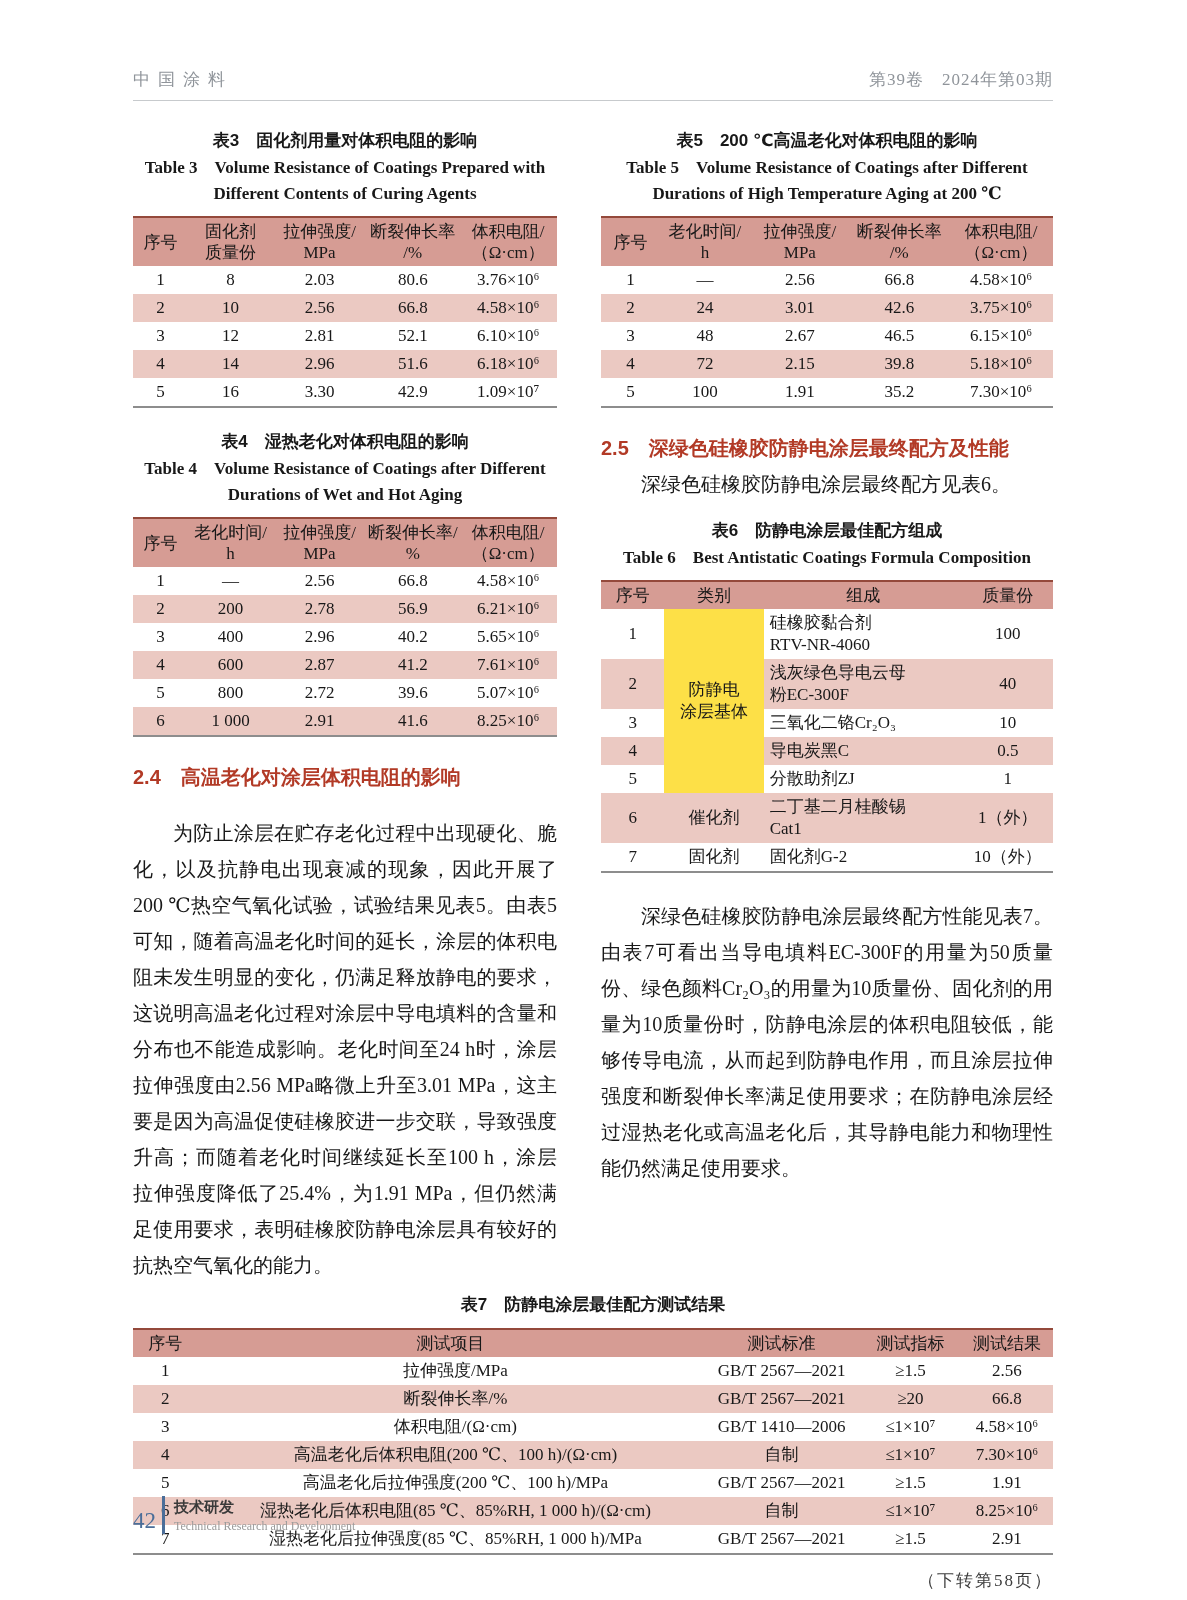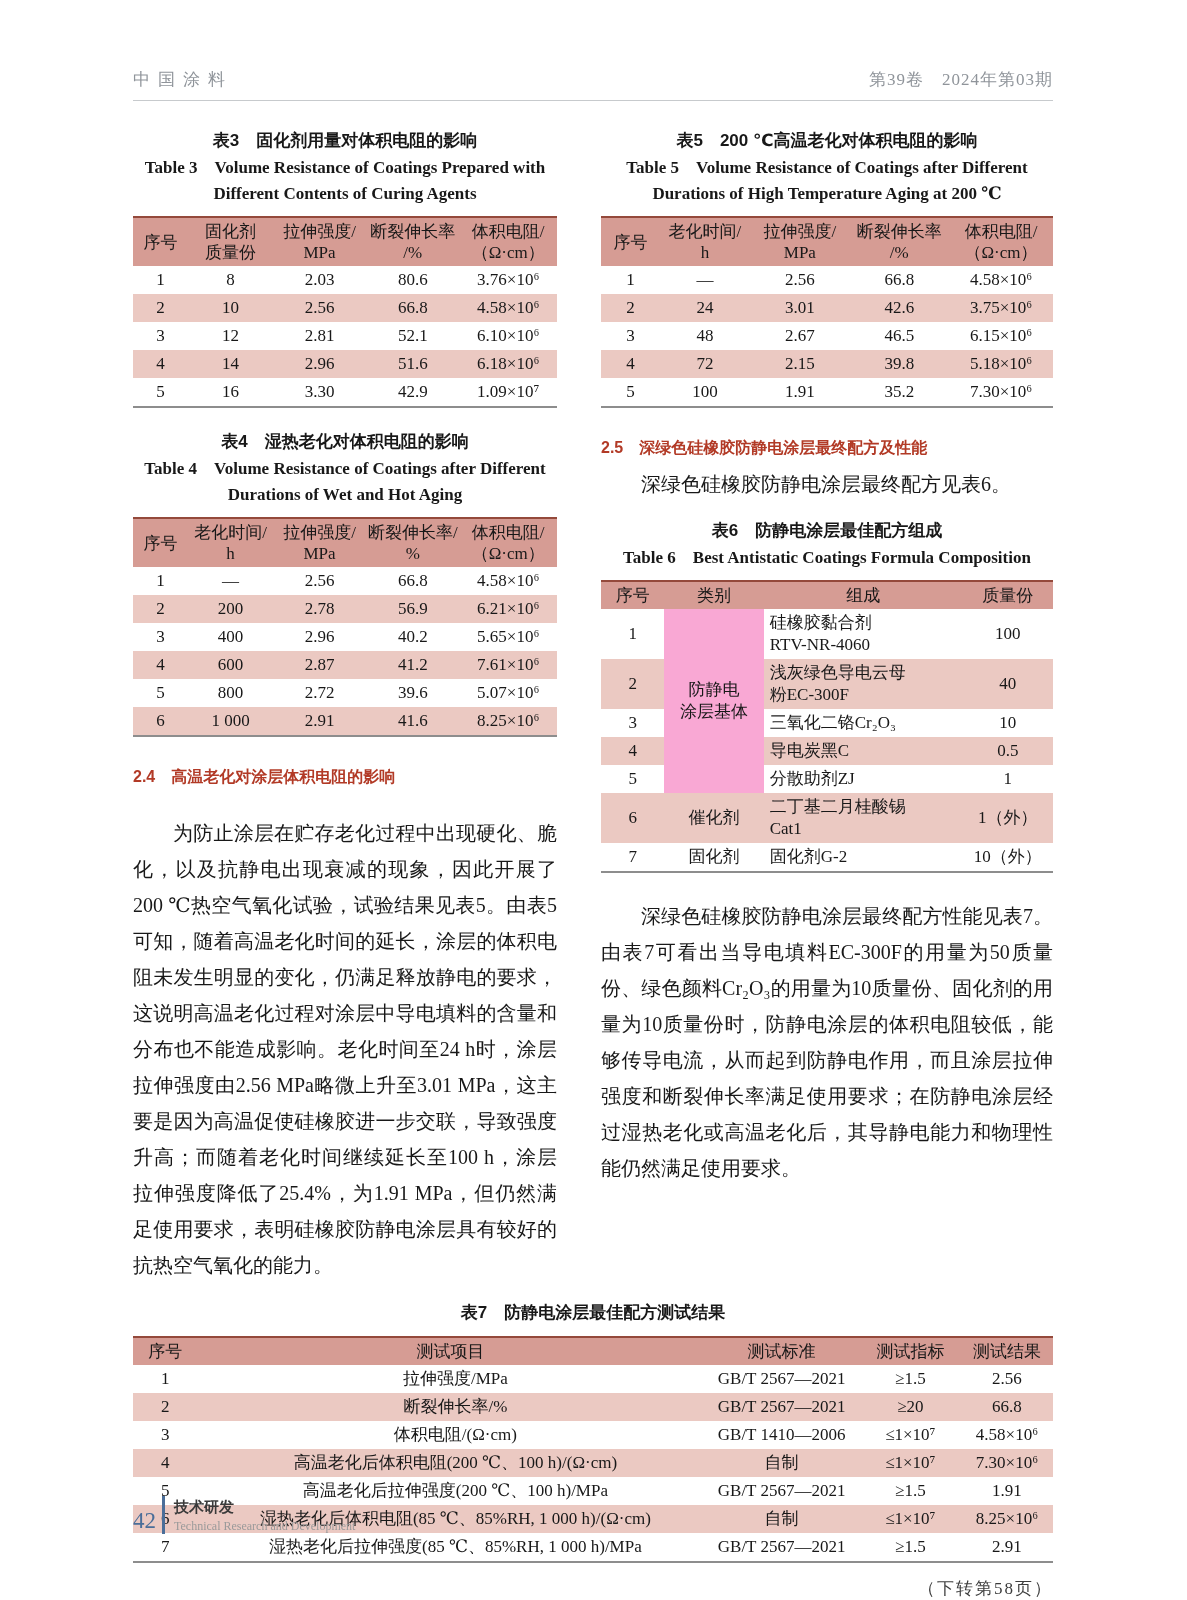--- a/index.html
+++ b/index.html
@@ -24,32 +24,32 @@
   
   table.dt{width:100%;border-collapse:collapse;margin-top:9px;
     border-top:2.5px solid #94493b;border-bottom:2px solid #8d8d8d;font-size:17px;}
   table.dt th{background:#d69c94;font-weight:normal;white-space:pre-line;
     padding:3px 1px;line-height:21px;text-align:center;}
   table.dt td{text-align:center;padding:3px 2px;line-height:22px;}
   table.striped tbody tr:nth-child(even) td{background:#ebc9c2;}
   
   .t6 td{padding:4px 3px;}
   .t6 .c-comp{text-align:left;white-space:pre-line;padding-left:6px;}
-  .t6 .cat-cell{white-space:pre-line;text-align:center;background:#f9a8d4;}
+  .t6 .cat-cell{white-space:pre-line;text-align:center;background:#fde047;}
   .t6 tr.sh td{background:#ebc9c2;}
   
   .t7 td.c-item{text-align:center;padding-left:12px;}
   
-  .sechead{color:#b23a26;font-weight:bold;font-size:16px;line-height:26px;
+  .sechead{color:#b23a26;font-weight:bold;font-size:20px;line-height:26px;
     font-family:"Liberation Sans","DejaVu Sans",sans-serif;margin-top:27px;}
   .para{font-size:20px;line-height:36px;text-align:justify;text-indent:2em;margin-top:25px;}
   .intro{font-size:20px;line-height:34px;text-indent:2em;margin-top:6px;}
   .t6block{margin-top:16px;}
   .t4block{margin-top:20px;}
-  .t7block{margin-top:16px;}
+  .t7block{margin-top:8px;}
   .t7block .ten{white-space:normal;}
   
   .continued{text-align:right;font-size:17px;color:#3c3c3c;margin-top:14px;letter-spacing:2px;}
   .pfoot{position:absolute;left:133px;top:1496px;display:flex;align-items:stretch;}
   .pageno{color:#4b6e99;font-size:23px;align-self:flex-end;padding-right:6px;line-height:26px;}
   .vbar{width:3px;background:#4b6e99;}
   .flabels{padding-left:9px;}
   .flabels .fzh{font-size:15px;font-weight:bold;color:#3a3a3a;line-height:22px;
     font-family:"Liberation Sans","DejaVu Sans",sans-serif;}
   .flabels .fen{font-size:12px;color:#9a9a9a;line-height:16px;}

